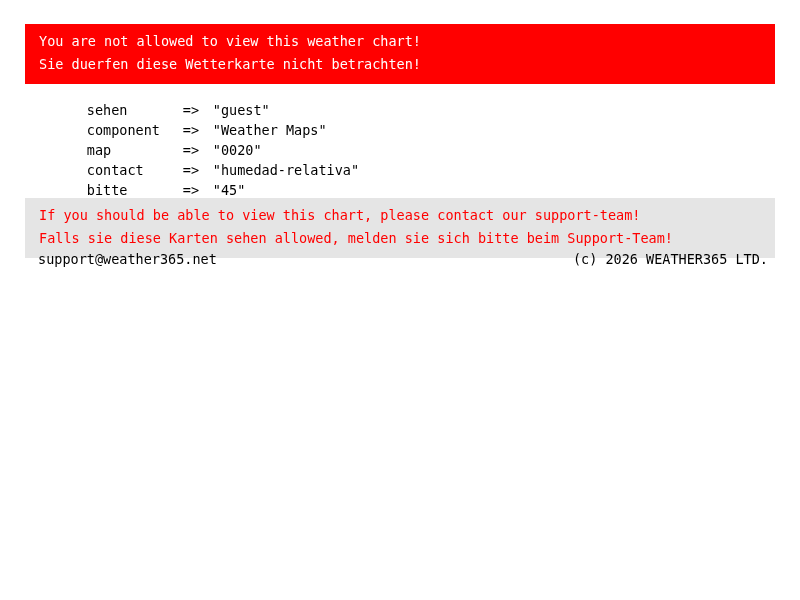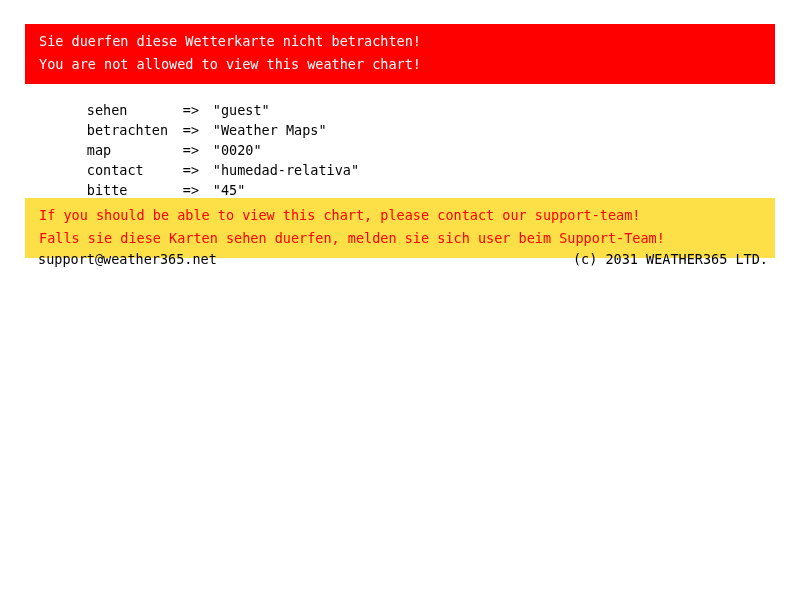--- a/index.html
+++ b/index.html
@@ -32,21 +32,21 @@
     line-height: 23px;
     white-space: nowrap;
   }
   .banner-error {
     top: 24px;
     background: #ff0000;
     color: #ffffff;
   }
   .banner-ok {
     top: 198px;
-    background: #fde047;
+    background: #e5e5e5;
     color: #ff0000;
   }
   .banner-line {
     display: block;
   }
   .params {
     position: absolute;
     left: 38px;
     top: 80px;
     width: 740px;
@@ -82,45 +82,45 @@
   .footer-right {
     float: right;
   }
 </style>
 </head>
 <body>
 
 <div class="page">
 
   <div class="banner banner-error">
+    <span class="banner-line">You are not allowed to view this weather chart!</span>
     <span class="banner-line">Sie duerfen diese Wetterkarte nicht betrachten!</span>
-    <span class="banner-line">You are not allowed to view this weather chart!</span>
   </div>
 
   <div class="params">
     <div class="param-row">
       <span class="param-key">sehen</span><span class="param-arrow">=&gt;</span><span class="param-val">"guest"</span>
     </div>
     <div class="param-row">
-      <span class="param-key">betrachten</span><span class="param-arrow">=&gt;</span><span class="param-val">"Weather Maps"</span>
+      <span class="param-key">component</span><span class="param-arrow">=&gt;</span><span class="param-val">"Weather Maps"</span>
     </div>
     <div class="param-row">
       <span class="param-key">map</span><span class="param-arrow">=&gt;</span><span class="param-val">"0020"</span>
     </div>
     <div class="param-row">
       <span class="param-key">contact</span><span class="param-arrow">=&gt;</span><span class="param-val">"humedad-relativa"</span>
     </div>
     <div class="param-row">
       <span class="param-key">bitte</span><span class="param-arrow">=&gt;</span><span class="param-val">"45"</span>
     </div>
   </div>
 
   <div class="banner banner-ok">
     <span class="banner-line">If you should be able to view this chart, please contact our support-team!</span>
-    <span class="banner-line">Falls sie diese Karten sehen duerfen, melden sie sich user beim Support-Team!</span>
+    <span class="banner-line">Falls sie diese Karten sehen allowed, melden sie sich bitte beim Support-Team!</span>
   </div>
 
   <div class="footer">
     <span class="footer-left">support@weather365.net</span>
-    <span class="footer-right">(c) 2031 WEATHER365 LTD.</span>
+    <span class="footer-right">(c) 2026 WEATHER365 LTD.</span>
   </div>
 
 </div>
 
 </body></html>

